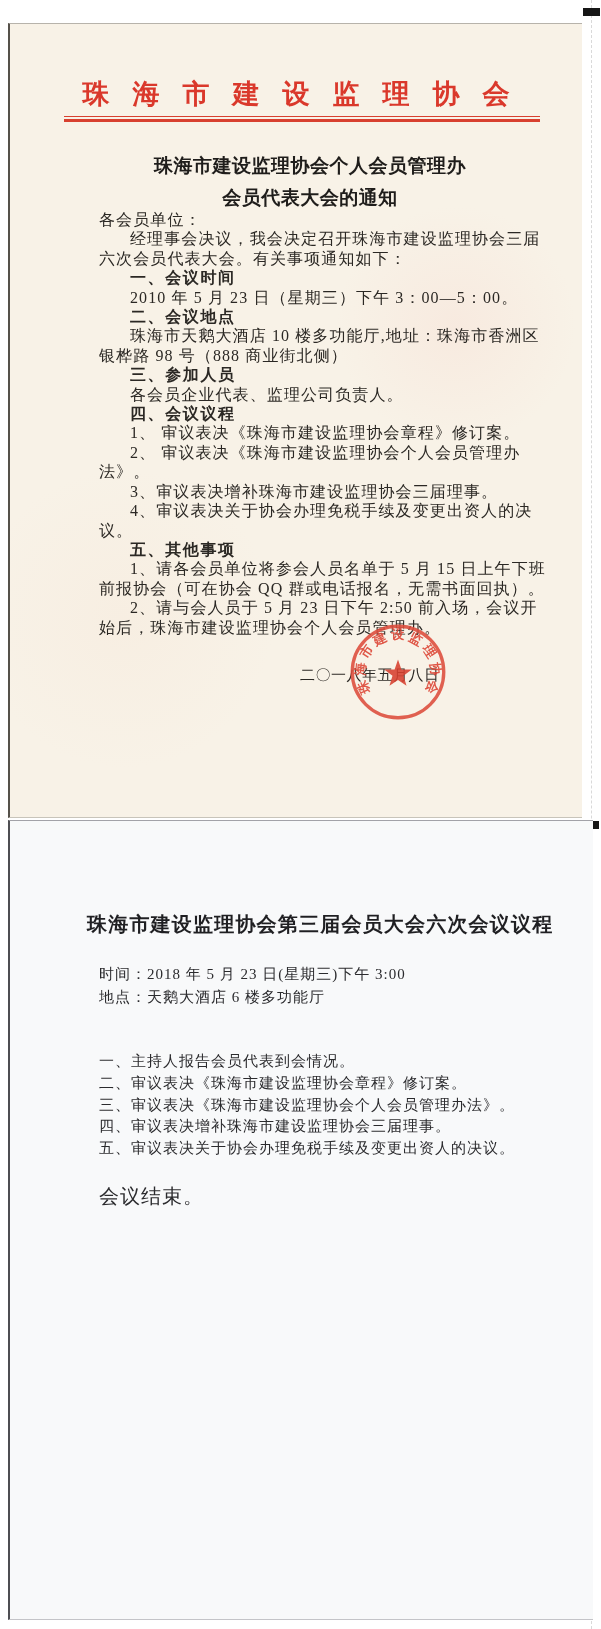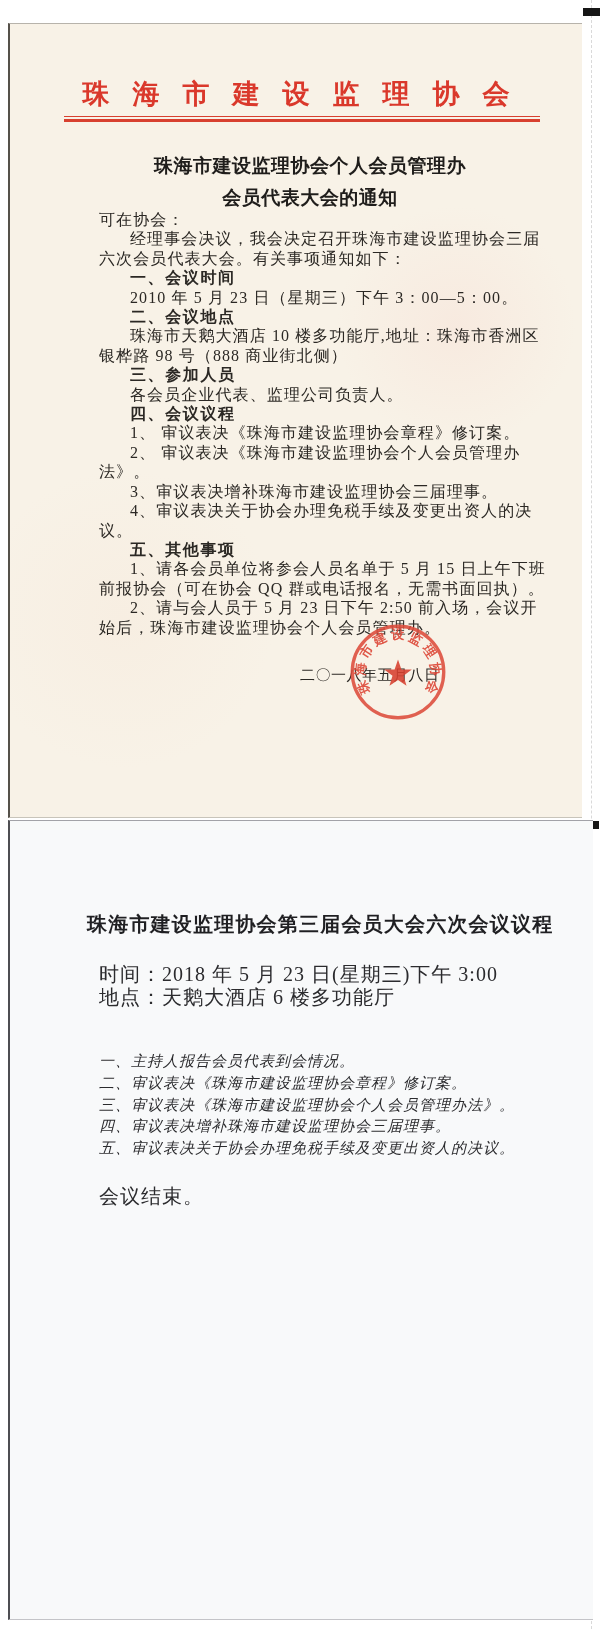--- a/index.html
+++ b/index.html
@@ -114,33 +114,32 @@
     font-family: "Liberation Sans", "DejaVu Sans", sans-serif;
     font-weight: bold;
     font-size: 20px;
     letter-spacing: 1.2px;
     color: #1f1f22;
     white-space: nowrap;
   }
   .agenda-meta {
     position: absolute;
     left: 89px; top: 142px; width: 450px;
-    font-size: 20px;
+    font-size: 15px;
     line-height: 23px;
     letter-spacing: 1px;
     color: #2b2b2e;
   }
   .agenda-list {
     position: absolute;
     left: 89px; top: 230px; width: 470px;
     font-size: 15px;
     line-height: 21.8px;
     letter-spacing: 1px;
     color: #2b2b2e;
-    font-style: italic;
   }
   .agenda-list .line { white-space: nowrap; }
   .agenda-closing {
     position: absolute;
     left: 89px; top: 362px;
     font-size: 20px;
     letter-spacing: 1px;
     color: #2b2b2e;
     white-space: nowrap;
   }
@@ -161,21 +160,21 @@
 
     <div class="letterhead-rule"></div>
 
     <div class="doc-title">
       <div>珠海市建设监理协会个人会员管理办</div>
       <div>会员代表大会的通知</div>
     </div>
 
     <div class="body-text">
 
-    <div class="line">可在协会：</div>
+    <div class="line">各会员单位：</div>
         <div class="line indent">经理事会决议，我会决定召开珠海市建设监理协会三届</div>
         <div class="line">六次会员代表大会。有关事项通知如下：</div>
         <div class="line bold indent">一、会议时间</div>
         <div class="line indent">2010 年 5 月 23 日（星期三）下午 3：00—5：00。</div>
         <div class="line bold indent">二、会议地点</div>
         <div class="line indent">珠海市天鹅大酒店 10 楼多功能厅,地址：珠海市香洲区</div>
         <div class="line">银桦路 98 号（888 商业街北侧）</div>
         <div class="line bold indent">三、参加人员</div>
         <div class="line indent">各会员企业代表、监理公司负责人。</div>
         <div class="line bold indent">四、会议议程</div>

